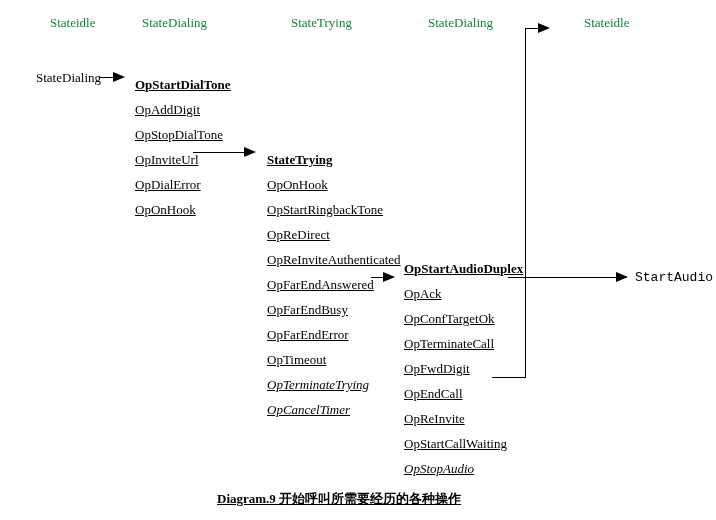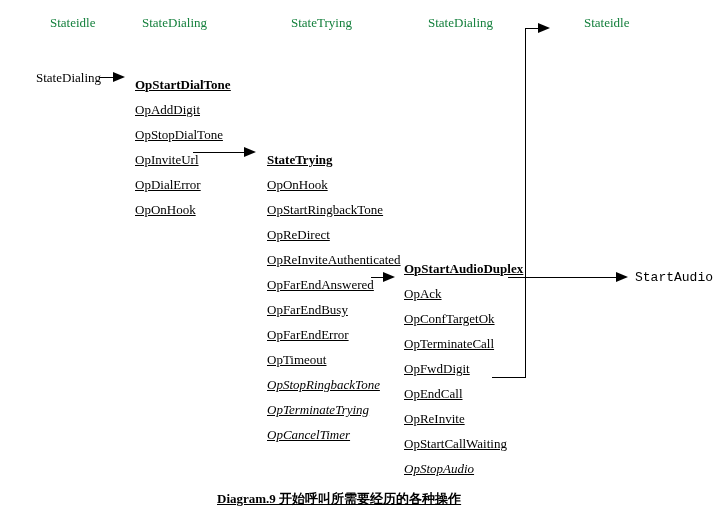--- a/index.html
+++ b/index.html
@@ -82,21 +82,20 @@
   <ul class="ops" style="left:259px; top:139px;">
     <li class="bold-underline">StateTrying</li>
     <li>OpOnHook</li>
     <li>OpStartRingbackTone</li>
     <li>OpReDirect</li>
     <li>OpReInviteAuthenticated</li>
     <li>OpFarEndAnswered</li>
     <li>OpFarEndBusy</li>
     <li>OpFarEndError</li>
     <li>OpTimeout</li>
-    <li class="italic">OpStopRingbackTone</li>
     <li class="italic">OpTerminateTrying</li>
     <li class="italic">OpCancelTimer</li>
   </ul>
 
   <ul class="ops" style="left:396px; top:248px;">
     <li class="bold-underline">OpStartAudioDuplex</li>
     <li>OpAck</li>
     <li>OpConfTargetOk</li>
     <li>OpTerminateCall</li>
     <li>OpFwdDigit</li>

